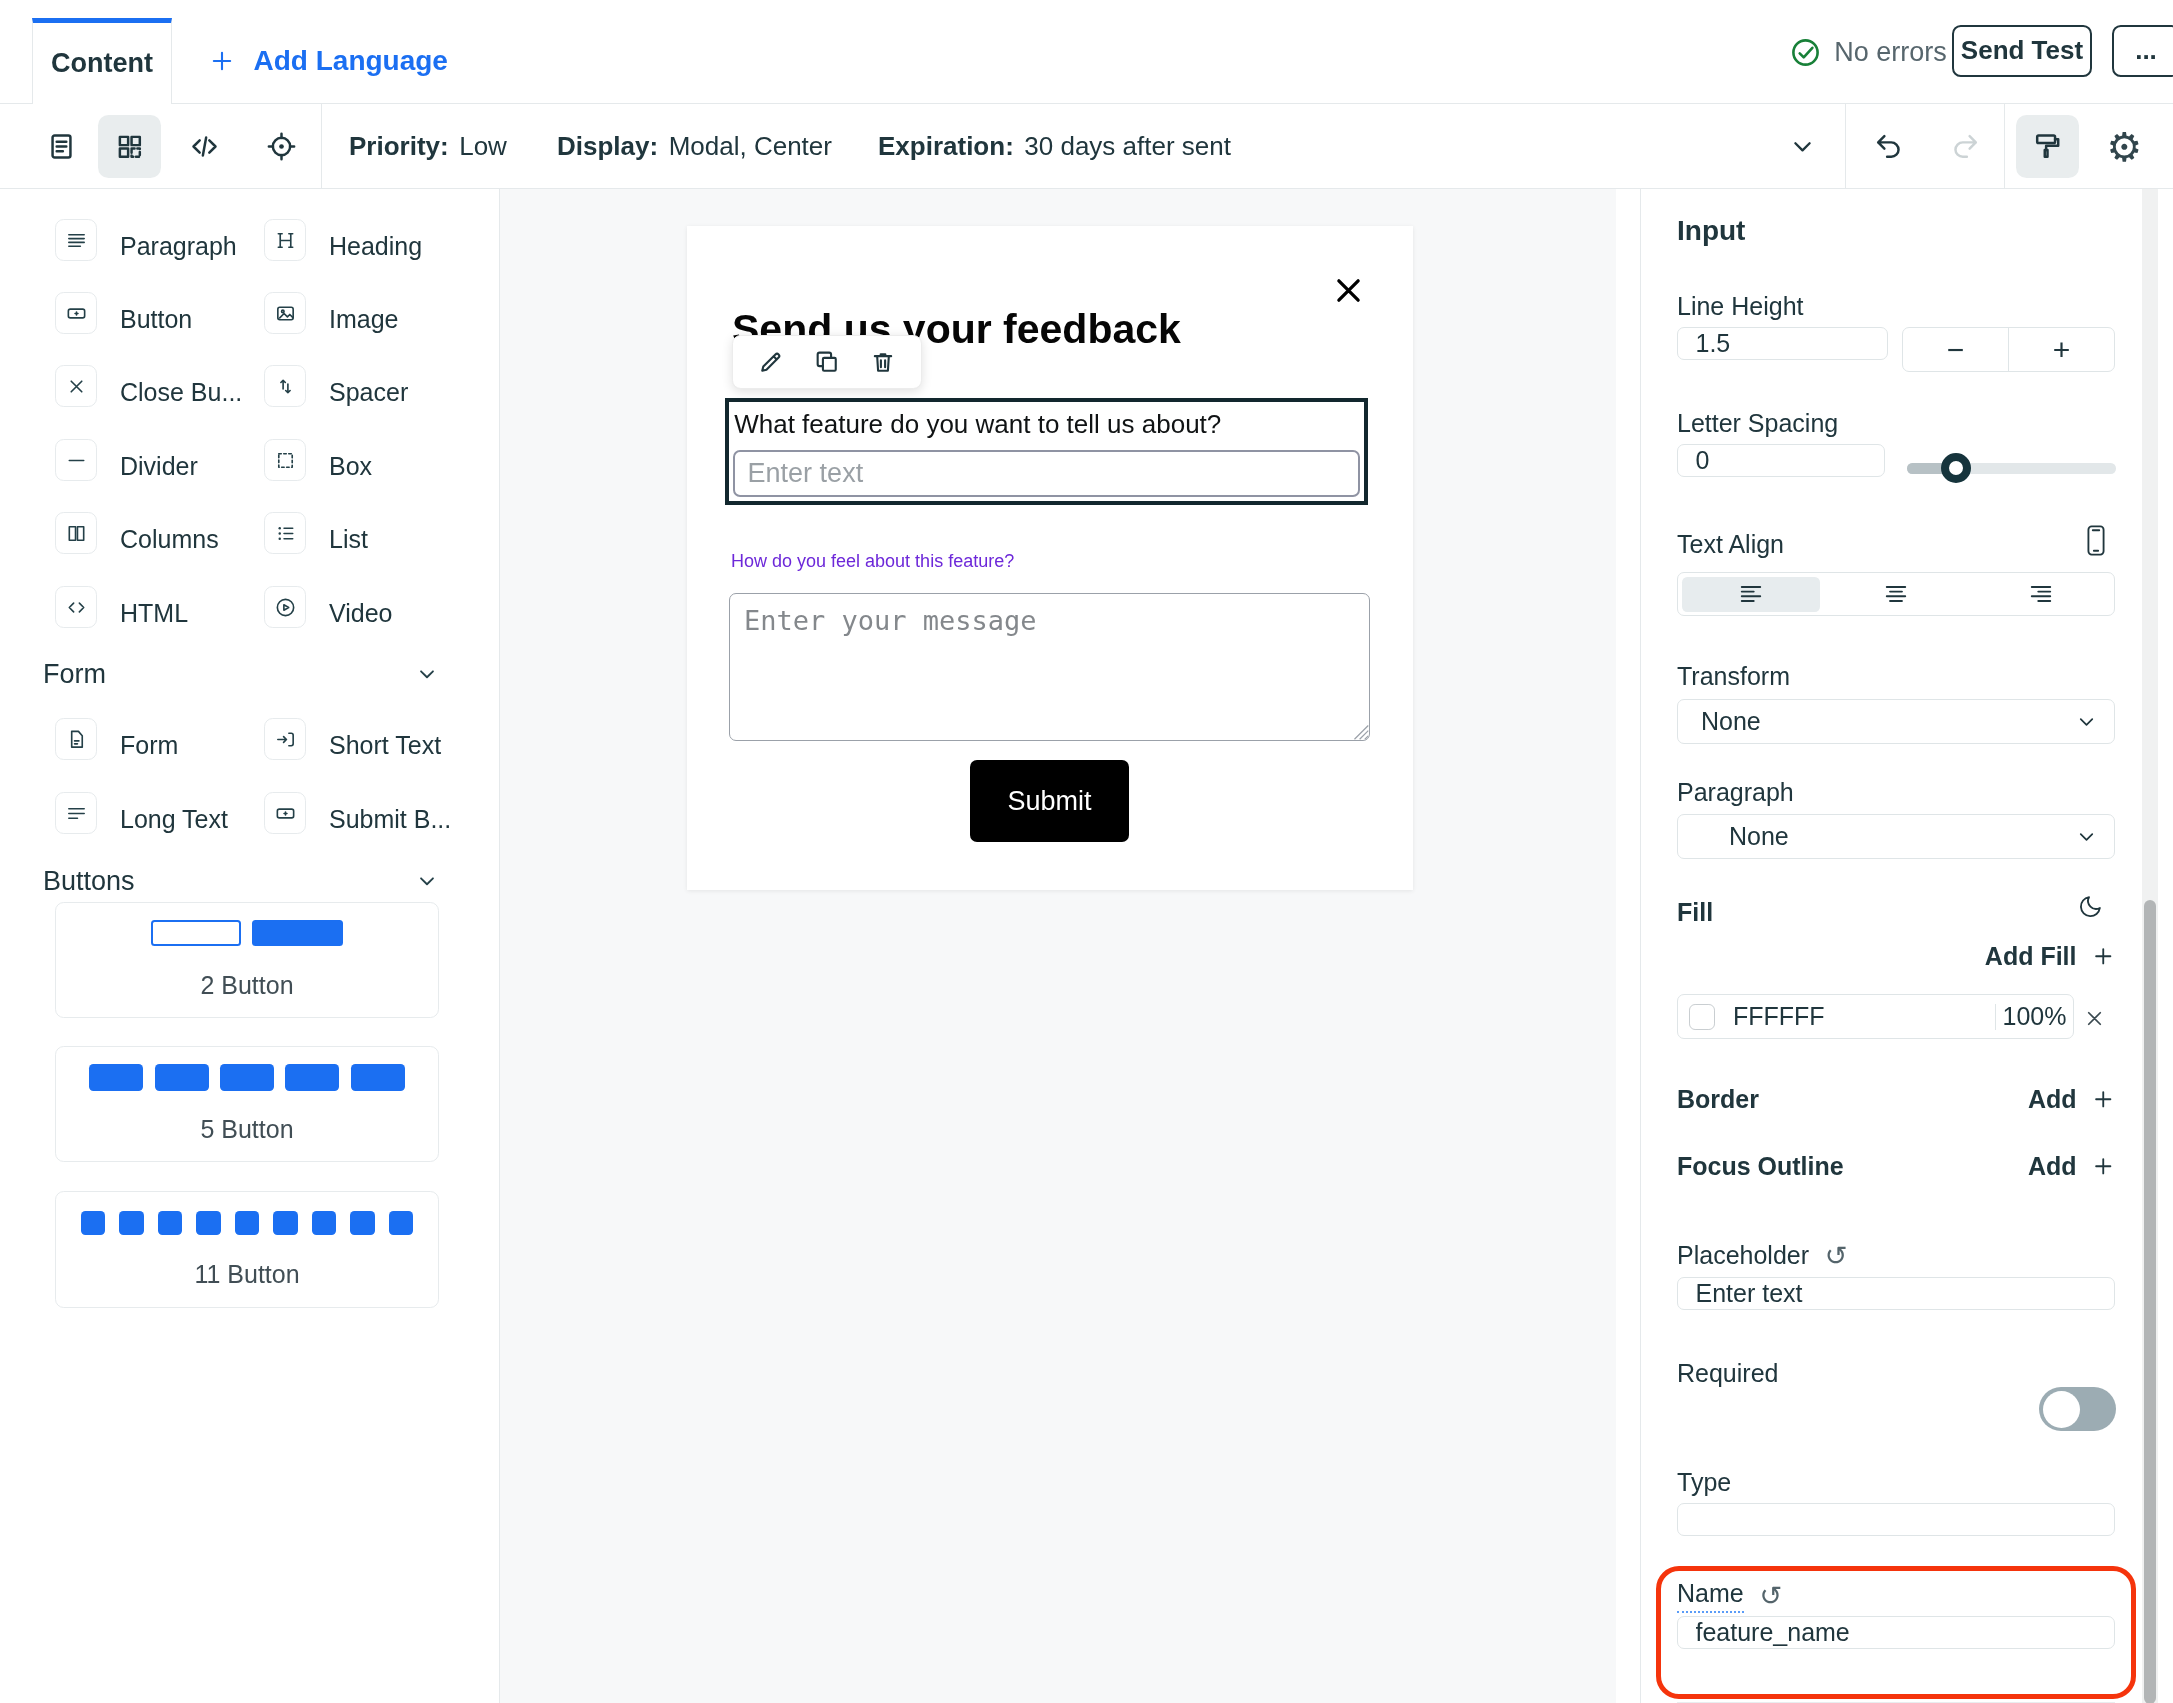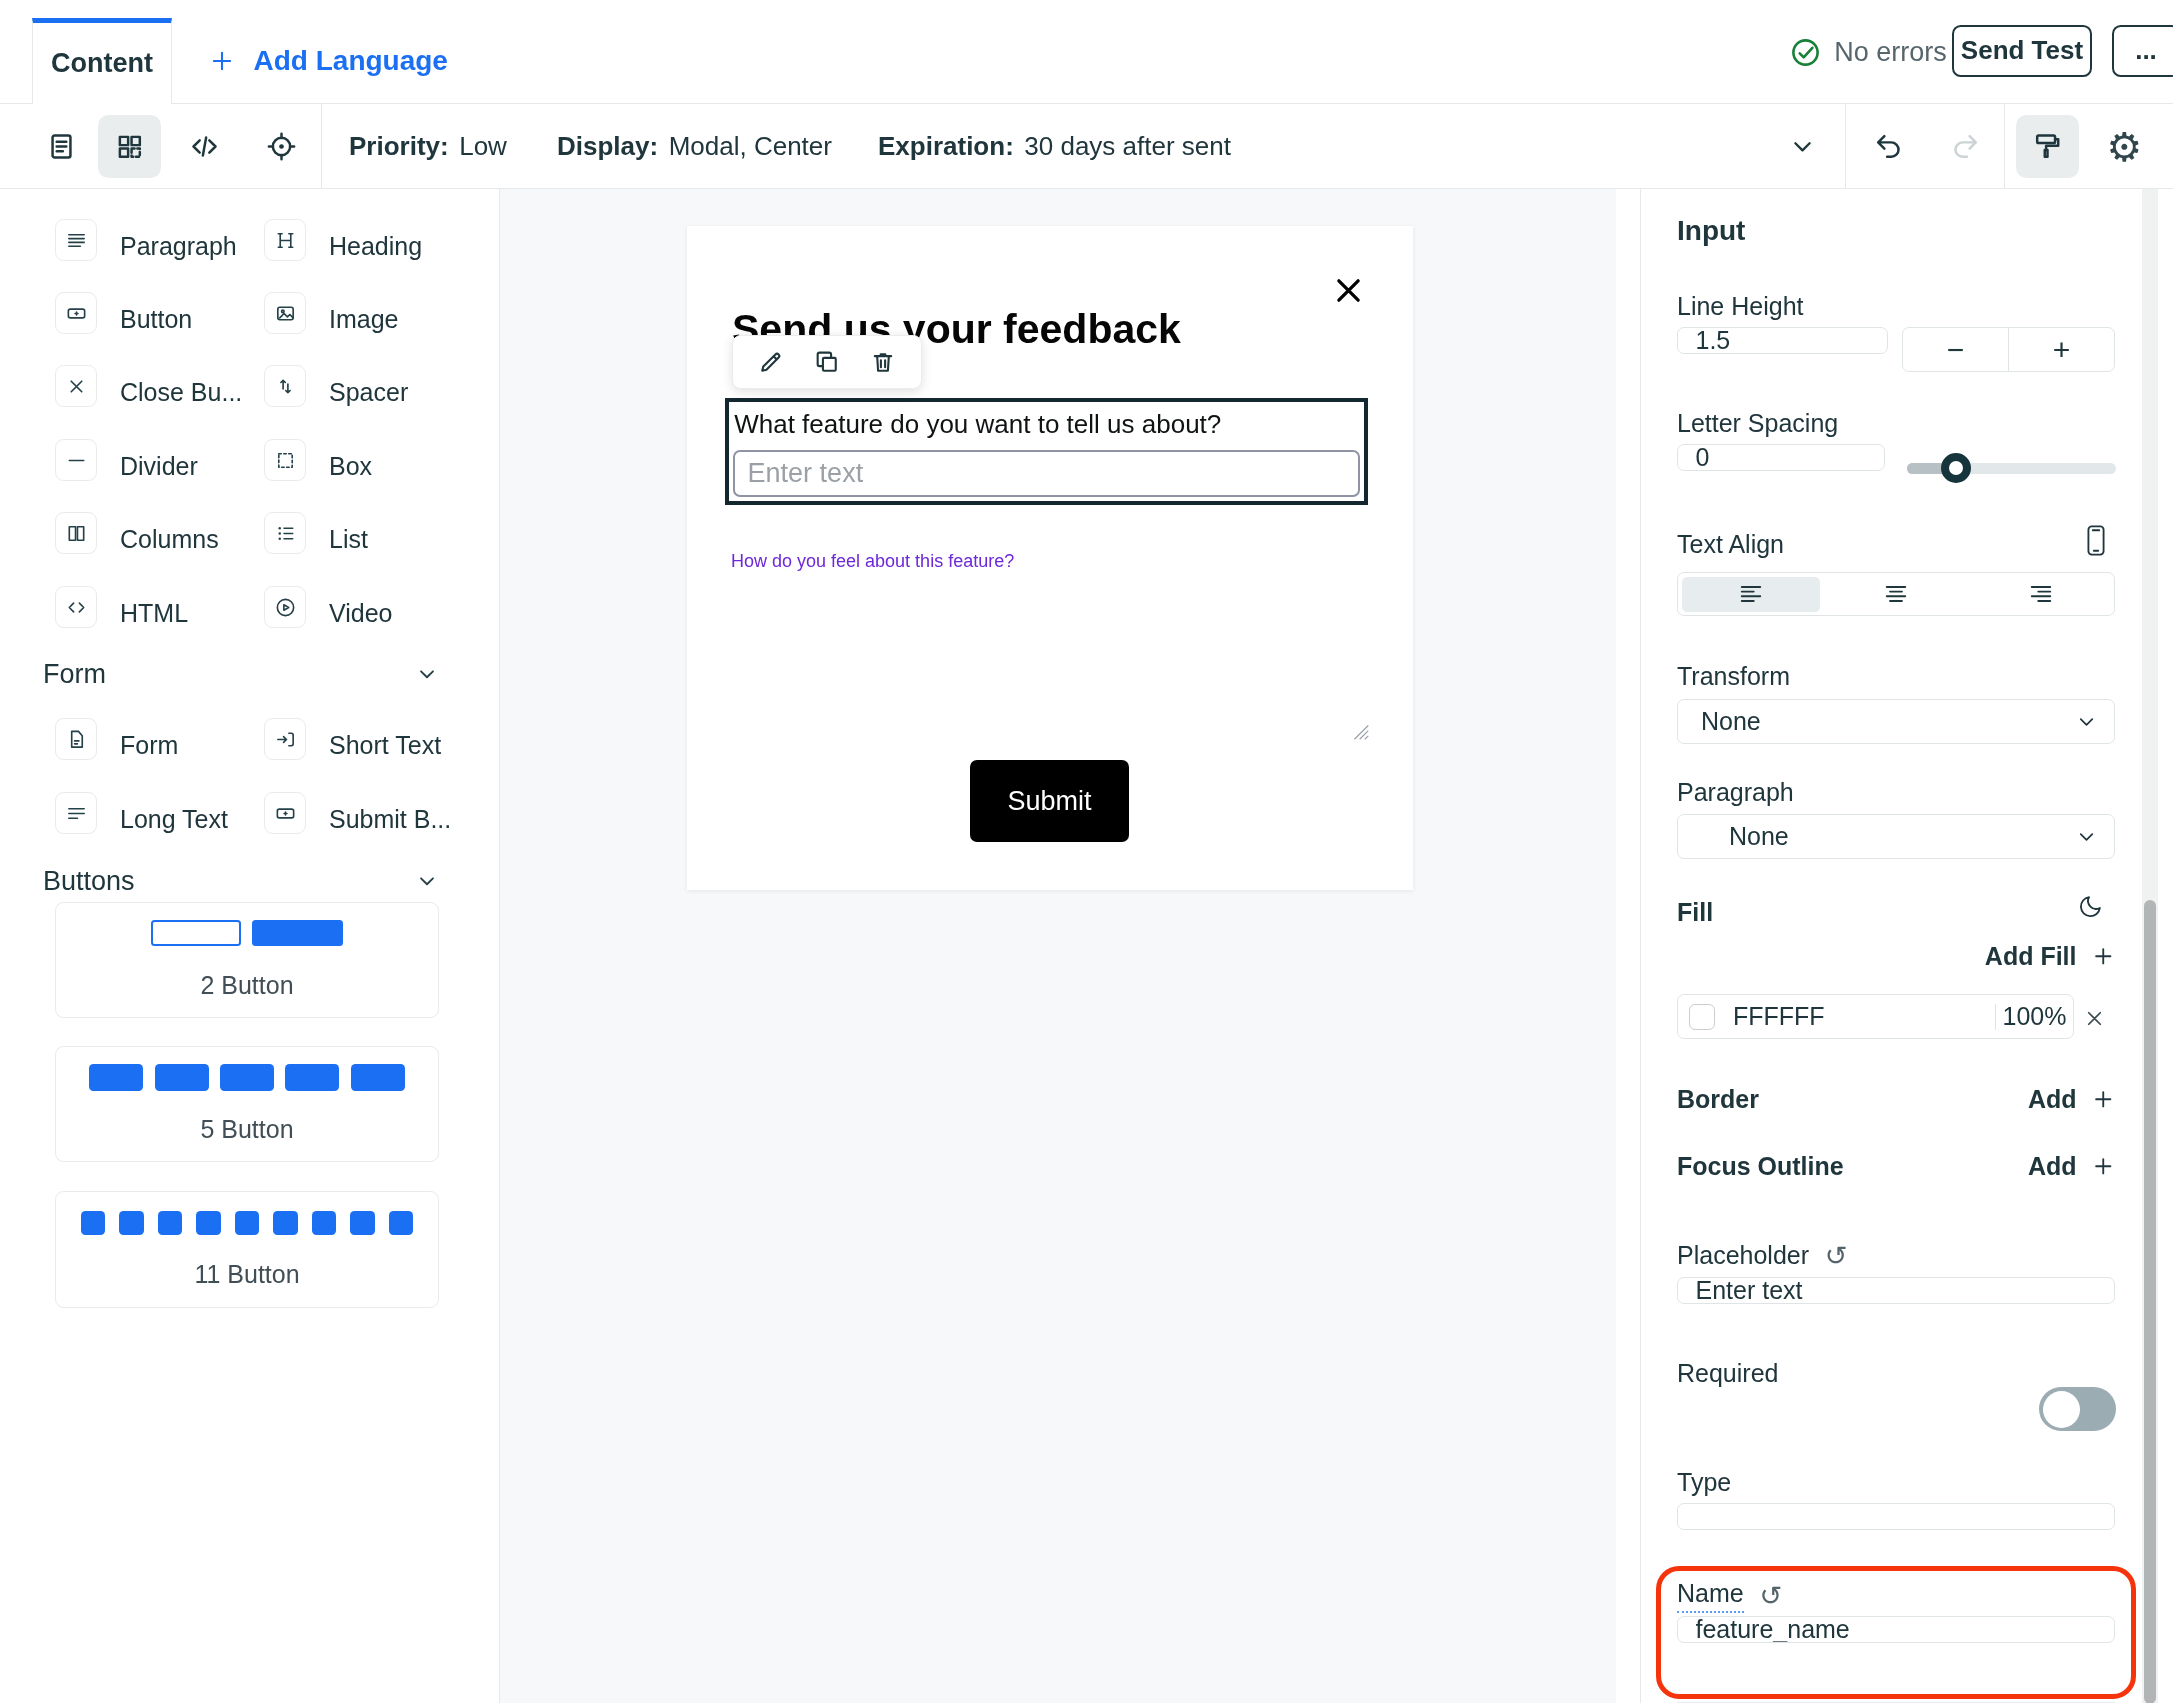--- a/index.html
+++ b/index.html
@@ -75,21 +75,21 @@
   .mclose{position:absolute;left:642px;top:45px;width:38px;height:38px;display:flex;align-items:center;justify-content:center;cursor:pointer}
 
   .midscroll{position:absolute;left:1615px;top:189px;width:13px;height:1515px}
   .midscroll .thumb{position:absolute;left:0;top:1.7px;width:13px;height:1511px;border-radius:7px;background:#c3c7c9}
 
   
   .panel{position:absolute;left:1640px;top:189px;width:533px;height:1515px;background:#fff;border-left:0.9px solid var(--line)}
   .p-abs{position:absolute}
   .ptitle{left:36px;top:26px;font-size:28px;font-weight:700}
   .plbl{font-size:25px;color:var(--dark);white-space:nowrap}
-  .pinput{position:absolute;border:1.3px solid var(--line2);border-radius:7px;background:#fff;height:27px;
+  .pinput{position:absolute;border:1.3px solid var(--line2);border-radius:7px;background:#fff;height:33px;
           font-family:"Liberation Sans",sans-serif;font-size:25px;color:var(--dark);padding:0 17.5px}
   .stepper{position:absolute;left:261px;top:138px;width:213px;height:45px;border:1.3px solid var(--line2);
            border-radius:7px;display:flex}
   .stepper span{flex:1;display:flex;align-items:center;justify-content:center;font-size:30px;cursor:pointer}
   .stepper span:first-child{border-right:1.3px solid var(--line2)}
   .seg{position:absolute;left:36px;top:383px;width:438px;height:44px;border:1.3px solid var(--line2);border-radius:7px;display:flex}
   .seg .s{flex:1;display:flex;align-items:center;justify-content:center;border-radius:5.2px;margin:3.5px;cursor:pointer}
   .seg .s.on{background:#e7ecee}
   .psel{position:absolute;left:36px;width:438px;height:45px;border:1.3px solid var(--line2);border-radius:7px;
         display:flex;align-items:center;font-size:25px;cursor:pointer}
@@ -436,20 +436,21 @@
             <path d="M5 7h14M10 7V5.5h4V7M7 7l.8 12.5h8.4L17 7M10.2 10.5v6M13.8 10.5v6"></path>
           </svg>
       </div>
 
       <div class="selblock">
         <div class="q1">What feature do you want to tell us about?</div>
         <input class="minput" type="text" placeholder="Enter text" style="">
       </div>
 
       <div class="q2">How do you feel about this feature?</div>
+      <textarea class="mtext" placeholder="Enter your message" style=""></textarea>
       <svg class="rhandle" viewBox="0 0 22 22">
         <path d="M4 20L20 4M10 20L20 10M16 20l4-4" stroke="#9ba1a9" stroke-width="1.4" fill="none"></path>
       </svg>
 
       <button class="msubmit">Submit</button>
     </div>
 
     <div class="midscroll">
       <div class="thumb"></div>
     </div>

